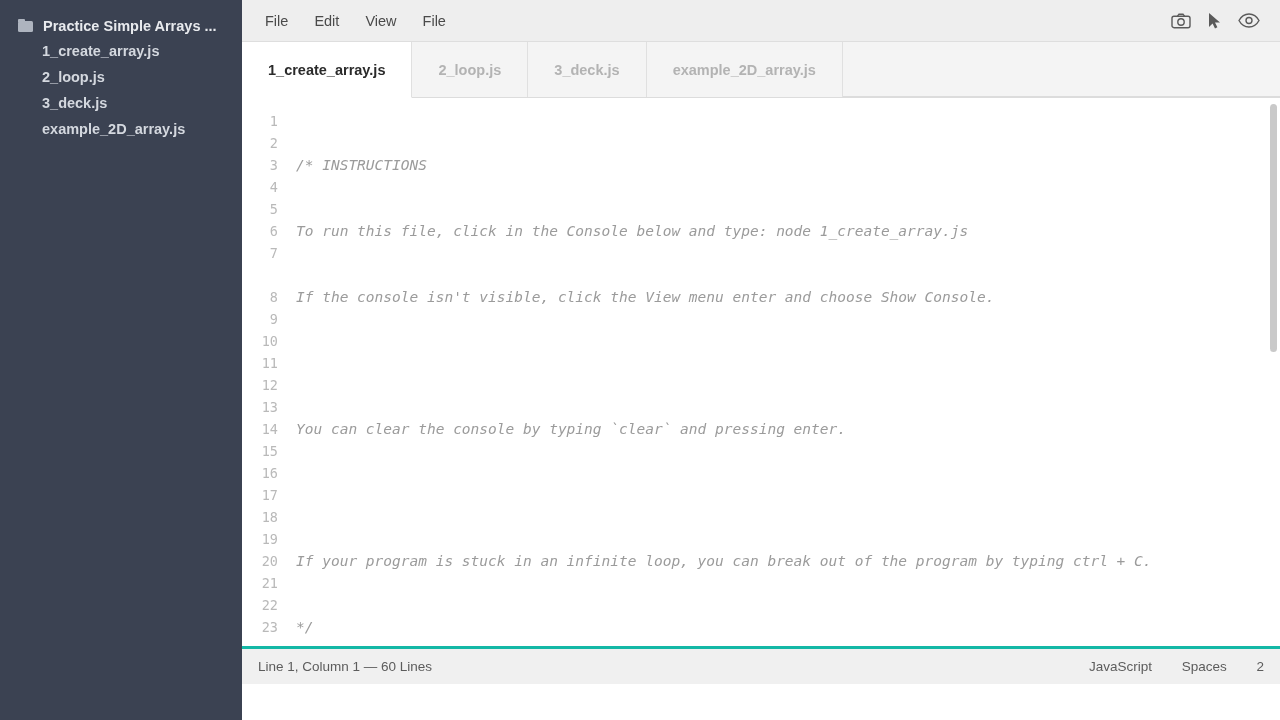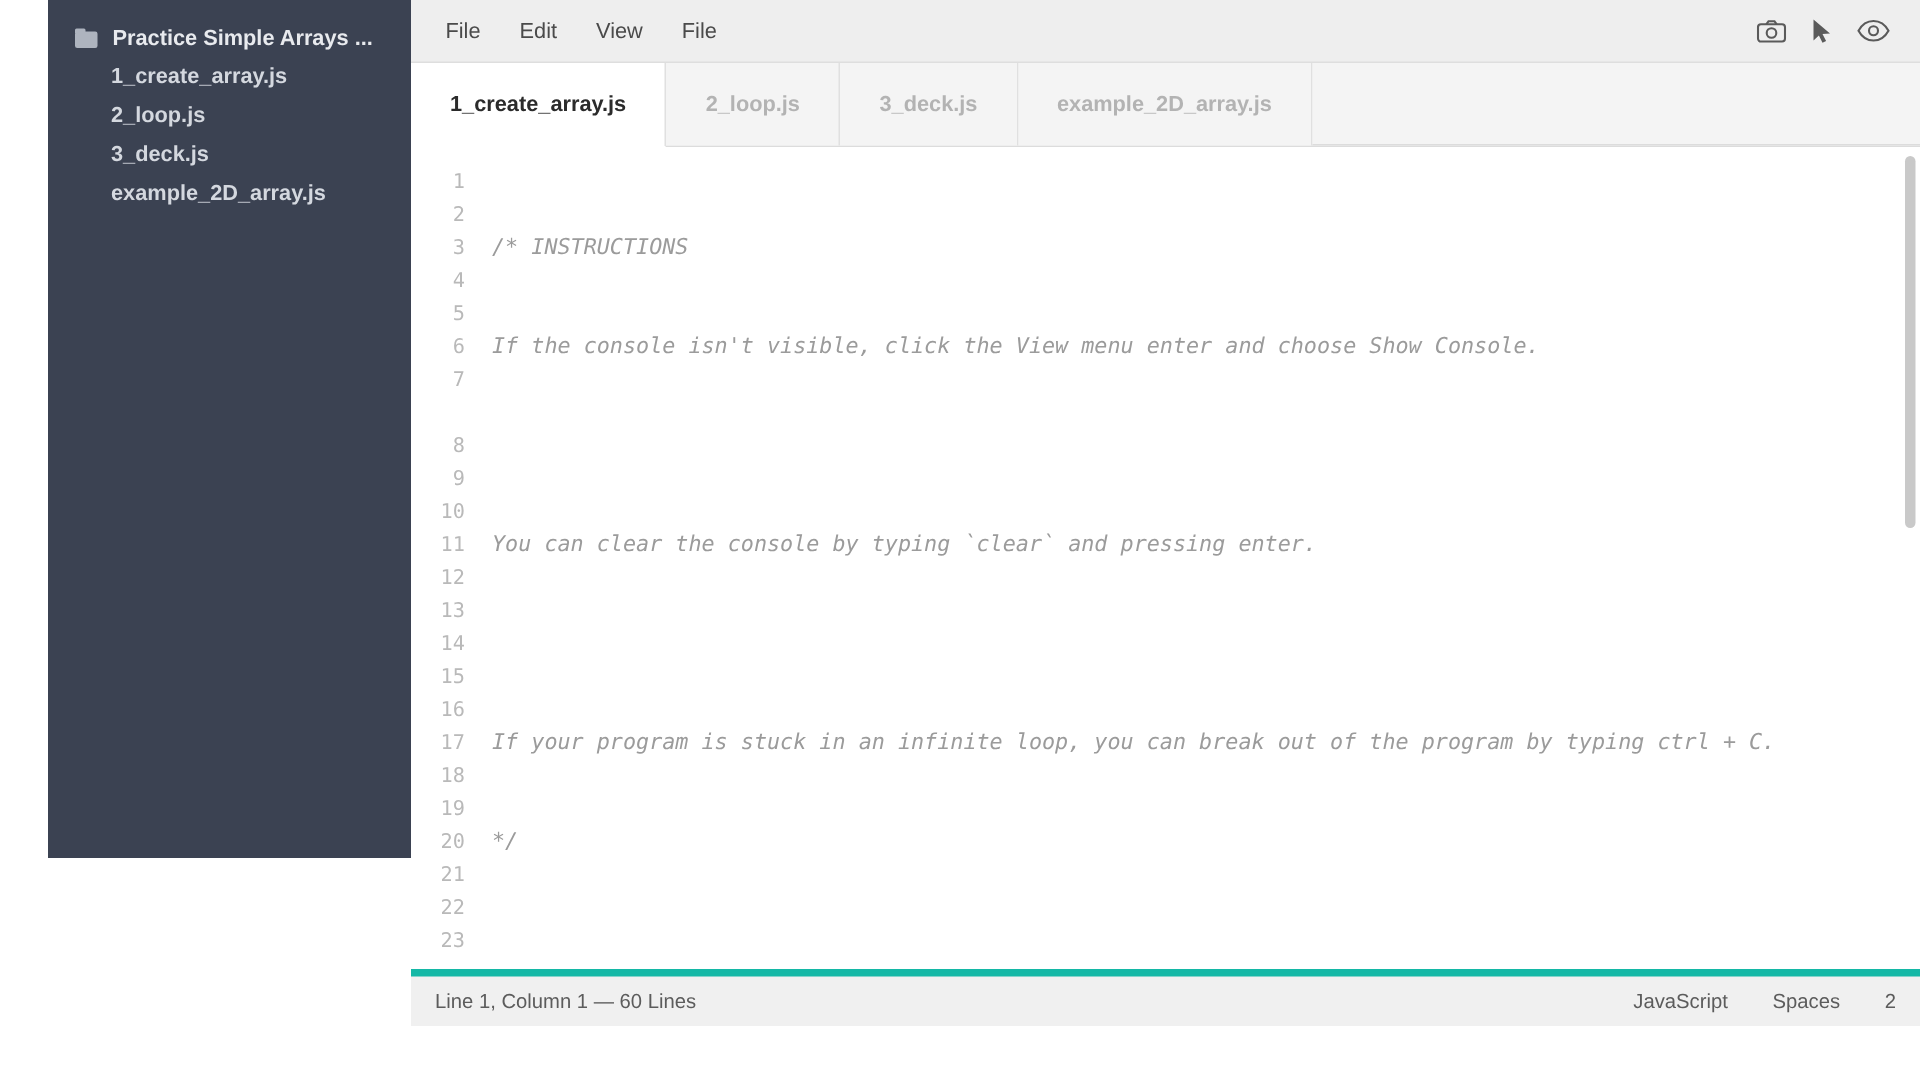--- a/index.html
+++ b/index.html
@@ -12,26 +12,25 @@
   }
   #app {
     width: 1280px; height: 720px;
     display: flex;
     position: relative;
   }
 
   
   .sidebar {
     width: 242px;
-    height: 572px;
+    height: 720px;
     background: #3b4252;
     color: #cfd3da;
     padding-top: 14px;
     flex: 0 0 242px;
-    margin-left: 32px;
   }
   .project-row {
     display: flex;
     align-items: center;
     padding: 4px 14px 4px 18px;
     font-size: 14.5px;
     font-weight: bold;
     color: #e8eaee;
     white-space: nowrap;
     overflow: hidden;
@@ -181,21 +180,21 @@
     width: 7px; height: 248px;
     background: #c9c9c9;
     border-radius: 4px;
   }
 
   
   .statusbar {
     height: 38px;
     flex: 0 0 38px;
     background: #f0f0f0;
-    border-top: 5px solid #14b8a6;
+    border-top: 3px solid #14b8a6;
     display: flex;
     align-items: center;
     padding: 0 16px;
     font-size: 13.5px;
     color: #5c5c5c;
   }
   .statusbar .spacer { flex: 1 1 auto; }
   .status-right span { margin-left: 26px; }
 </style>
 </head>
@@ -273,20 +272,21 @@
         <div>19</div>
         <div>20</div>
         <div>21</div>
         <div>22</div>
         <div class="tall">23</div>
         <div>24</div>
 
       </div>
       <div class="code-lines">
         <div>/* INSTRUCTIONS</div>
+        <div>To run this file, click in the Console below and type: node 1_create_array.js</div>
         <div>If the console isn't visible, click the View menu enter and choose Show Console.</div>
         <div class="blank"></div>
         <div>You can clear the console by typing `clear` and pressing enter.</div>
         <div class="blank"></div>
         <div>If your program is stuck in an infinite loop, you can break out of the program by typing ctrl + C.</div>
         <div>*/</div>
         
         
         
         

